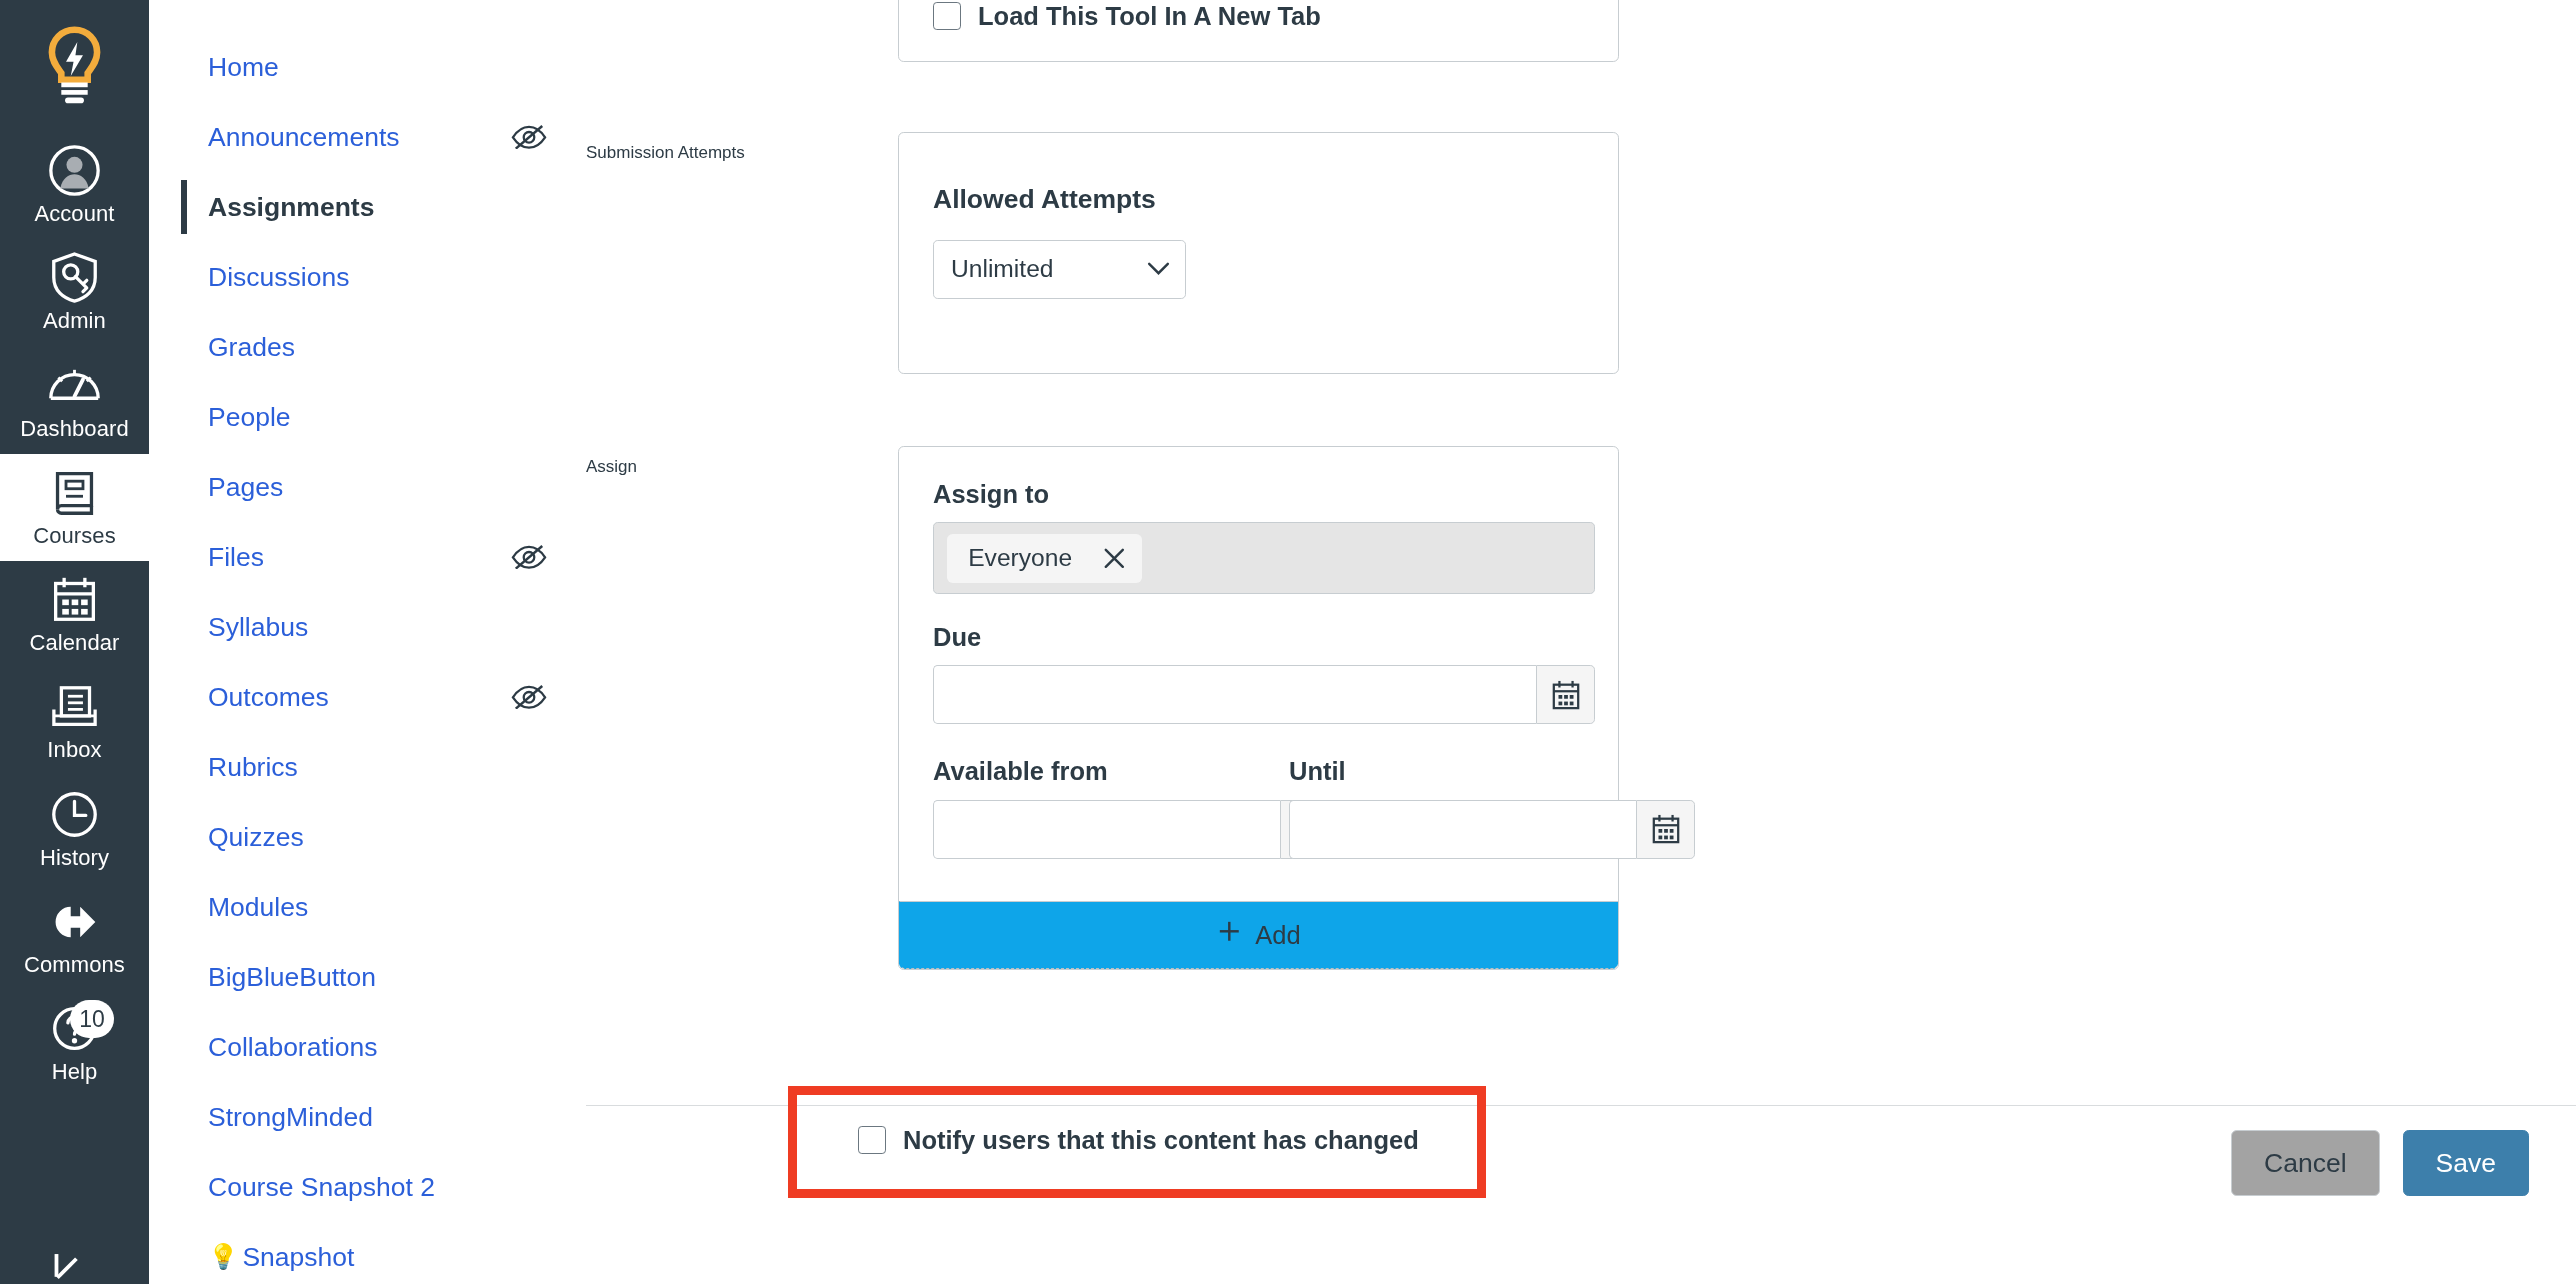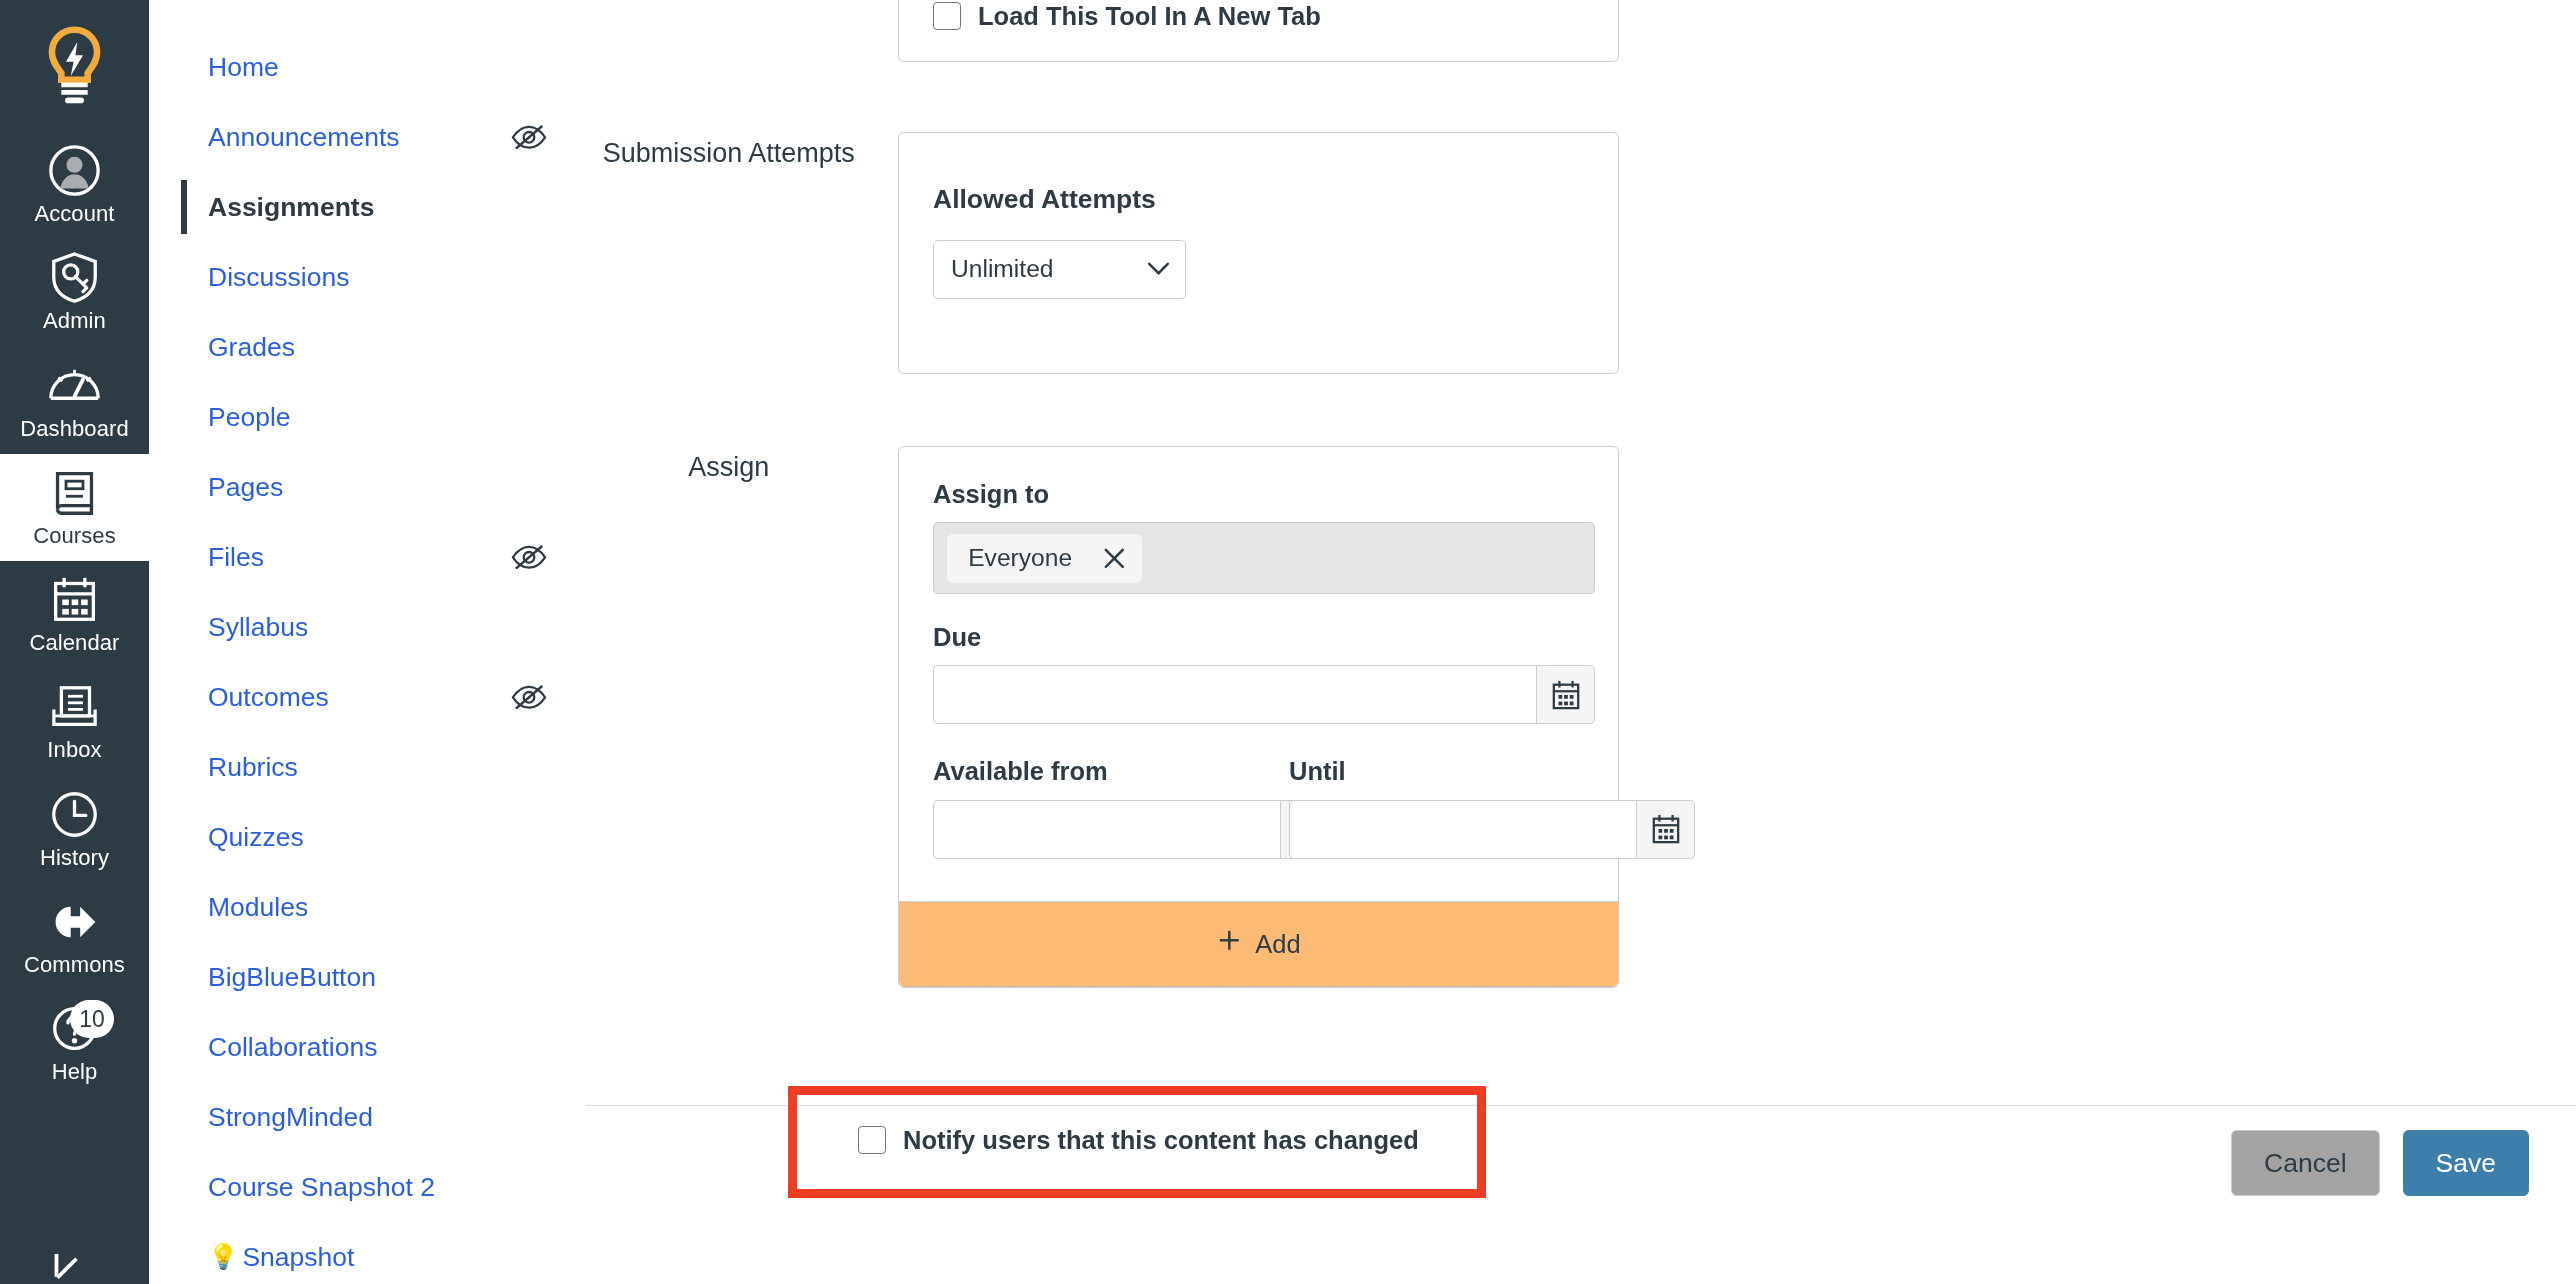--- a/index.html
+++ b/index.html
@@ -157,24 +157,24 @@
 
   .form-row {
     display: flex;
     align-items: flex-start;
     padding-left: 0;
   }
 
   .form-label {
     width: 312px;
     min-width: 312px;
-    text-align: center;
+    text-align: left;
     padding-right: 26.5px;
     color: #2d3b45;
-    font-size: 27px;
+    font-size: 17px;
     line-height: 30px;
     padding-top: 5.7px;
   }
 
   .panel {
     border: 0.9px solid #c7cdd1;
     border-radius: 5.7px;
     background: #ffffff;
     width: 721px;
   }
@@ -337,22 +337,22 @@
     display: flex;
     gap: 36px;
     margin-top: 32px;
   }
   .col-half { width: 320px; }
 
   .add-footer {
     border-top: 0.9px solid #c7cdd1;
     border-bottom: 1.9px dashed #b8bfc4;
     border-left: 1.9px dashed transparent;
-    background: #fdba74;
-    height: 86px;
+    background: #0ea5e9;
+    height: 68px;
     display: flex;
     align-items: center;
     justify-content: center;
     cursor: pointer;
     border-radius: 0 0 5.7px 5.7px;
     position: relative;
   }
   .add-footer::after {
     content: "";
     position: absolute;

